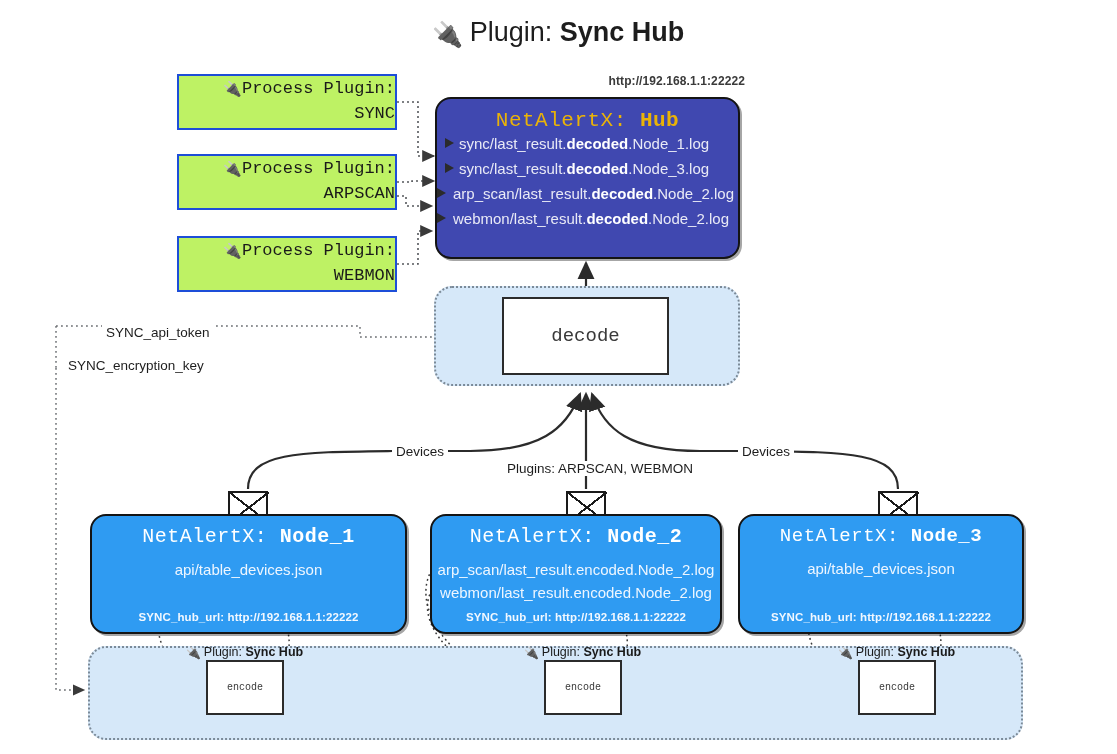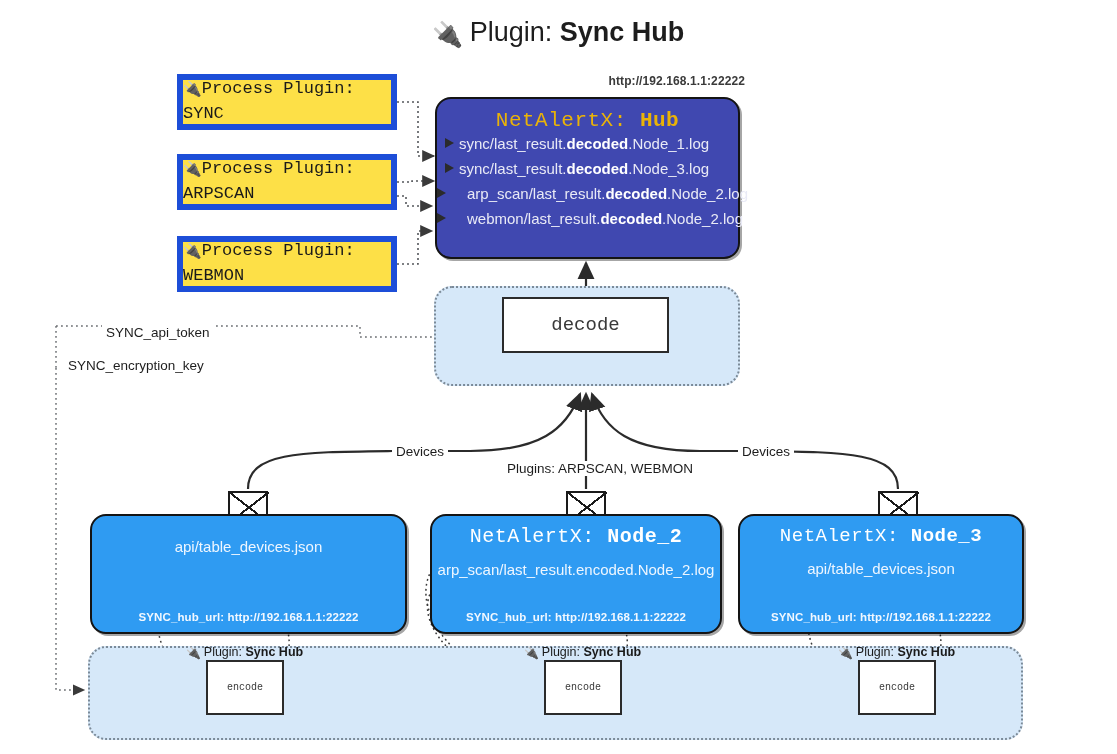--- a/index.html
+++ b/index.html
@@ -12,24 +12,24 @@
   
   #page-title{
     position:absolute;left:0;top:16px;width:1117px;text-align:center;
     font-size:27px;color:#1d1d1d;line-height:1.2;
   }
   #page-title .plug{font-size:25px;vertical-align:-2px;margin-right:6px;}
   #page-title .strong{font-weight:bold;}
 
   
   .proc-box{
-    background:#fde047;border:6px solid #1d4ed8;box-sizing:border-box;
+    background:#bef264;border:2px solid #1d4ed8;box-sizing:border-box;
     font-family:"Liberation Mono","DejaVu Sans Mono",monospace;
     font-size:17px;color:#1a1a1a;text-align:center;
-    display:flex;flex-direction:column;align-items:flex-start;justify-content:center;
+    display:flex;flex-direction:column;align-items:flex-end;justify-content:center;
     line-height:1.45;
   }
   .proc-box .l1{white-space:nowrap;}
   .proc-box .l1 .plug{font-family:"DejaVu Sans",sans-serif;font-size:15px;vertical-align:-1px;}
 
   
   #hub-url{
     position:absolute;left:435px;top:74px;width:310px;text-align:right;
     font-size:12px;font-weight:bold;color:#3a3a3a;letter-spacing:.1px;
   }
@@ -40,21 +40,21 @@
     box-sizing:border-box;padding-top:10px;
   }
   #hub-box .hub-title{
     font-family:"Liberation Mono","DejaVu Sans Mono",monospace;
     font-size:21px;color:#eab308;text-align:center;letter-spacing:.5px;
   }
   #hub-box .hub-title b{font-weight:bold;}
   .hub-logs{margin-top:0;}
   .hub-log{
     position:relative;color:#e9eaf6;font-size:15px;white-space:nowrap;
-    padding-left:30px;line-height:1.66;
+    padding-left:16px;line-height:1.66;
   }
   .hub-log b{color:#ffffff;font-weight:bold;}
   .hub-log .mark{
     position:absolute;left:0;top:6px;width:0;height:0;
     border-left:9px solid #2b2b2b;border-top:5.5px solid transparent;border-bottom:5.5px solid transparent;
   }
   .hub-log.w1{padding-left:22px;}
   .hub-log.w1 .mark{left:8px;}
 
   
@@ -63,21 +63,21 @@
   }
   #decode-lane{left:434px;top:286px;width:306px;height:100px;}
   #bottom-lane{left:88px;top:646px;width:935px;height:94px;}
 
   
   .wbox{
     background:#ffffff;border:2px solid #2b2b2b;box-sizing:border-box;
     display:flex;align-items:center;justify-content:center;
     font-family:"Liberation Mono","DejaVu Sans Mono",monospace;color:#3a3a3a;
   }
-  #decode-box{left:502px;top:297px;width:167px;height:56px;font-size:19px;}
+  #decode-box{left:502px;top:297px;width:167px;height:78px;font-size:19px;}
   .encode-box{width:78px;height:55px;font-size:10px;}
   #encode-1{left:206px;top:660px;}
   #encode-2{left:544px;top:660px;}
   #encode-3{left:858px;top:660px;}
 
   .plugin-cap{
     position:absolute;font-size:12.5px;color:#1a1a1a;white-space:nowrap;text-align:center;
   }
   .plugin-cap .plug{font-size:12px;vertical-align:-1px;margin-right:2px;}
   .plugin-cap b{font-weight:bold;}
@@ -252,32 +252,36 @@
 
   <div class="edge-label" id="lbl-devices-left">Devices</div>
   <div class="edge-label" id="lbl-devices-right">Devices</div>
   <div class="edge-label" id="lbl-plugins-mid">Plugins: ARPSCAN, WEBMON</div>
 
   <div class="env" id="env-1"></div>
   <div class="env" id="env-2"></div>
   <div class="env" id="env-3"></div>
 
   <div class="node node-box" id="node-1">
+    <div class="n-title">
+      <span>NetAlertX: </span><b>Node_1</b>
+    </div>
     <div class="n-lines">
       <div class="n-line">api/table_devices.json</div>
     </div>
     <div class="n-foot">SYNC_hub_url: http://192.168.1.1:22222</div>
   </div>
 
   <div class="node node-box" id="node-2">
     <div class="n-title">
       <span>NetAlertX: </span><b>Node_2</b>
     </div>
     <div class="n-lines">
       <div class="n-line">arp_scan/last_result.encoded.Node_2.log</div>
+      <div class="n-line">webmon/last_result.encoded.Node_2.log</div>
     </div>
     <div class="n-foot">SYNC_hub_url: http://192.168.1.1:22222</div>
   </div>
 
   <div class="node node-box" id="node-3">
     <div class="n-title">
       <span>NetAlertX: </span><b>Node_3</b>
     </div>
     <div class="n-lines">
       <div class="n-line">api/table_devices.json</div>

